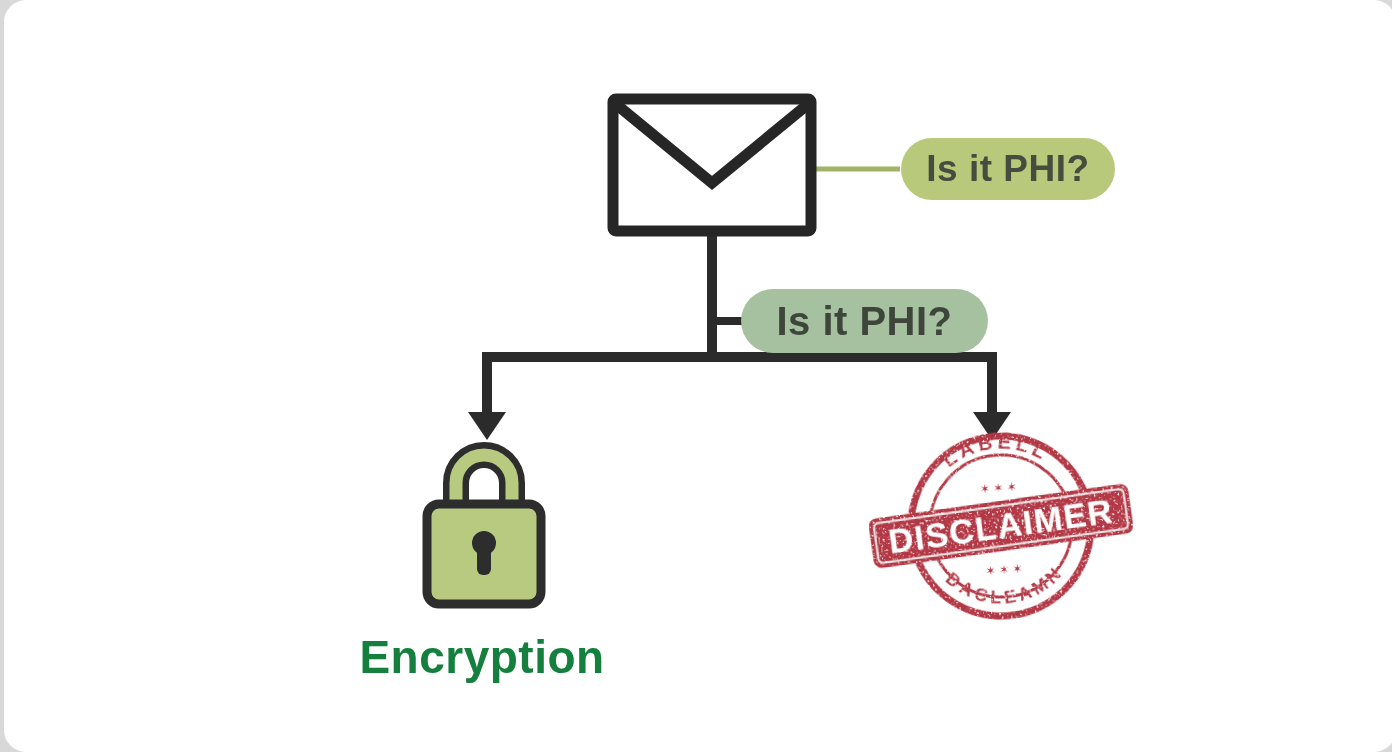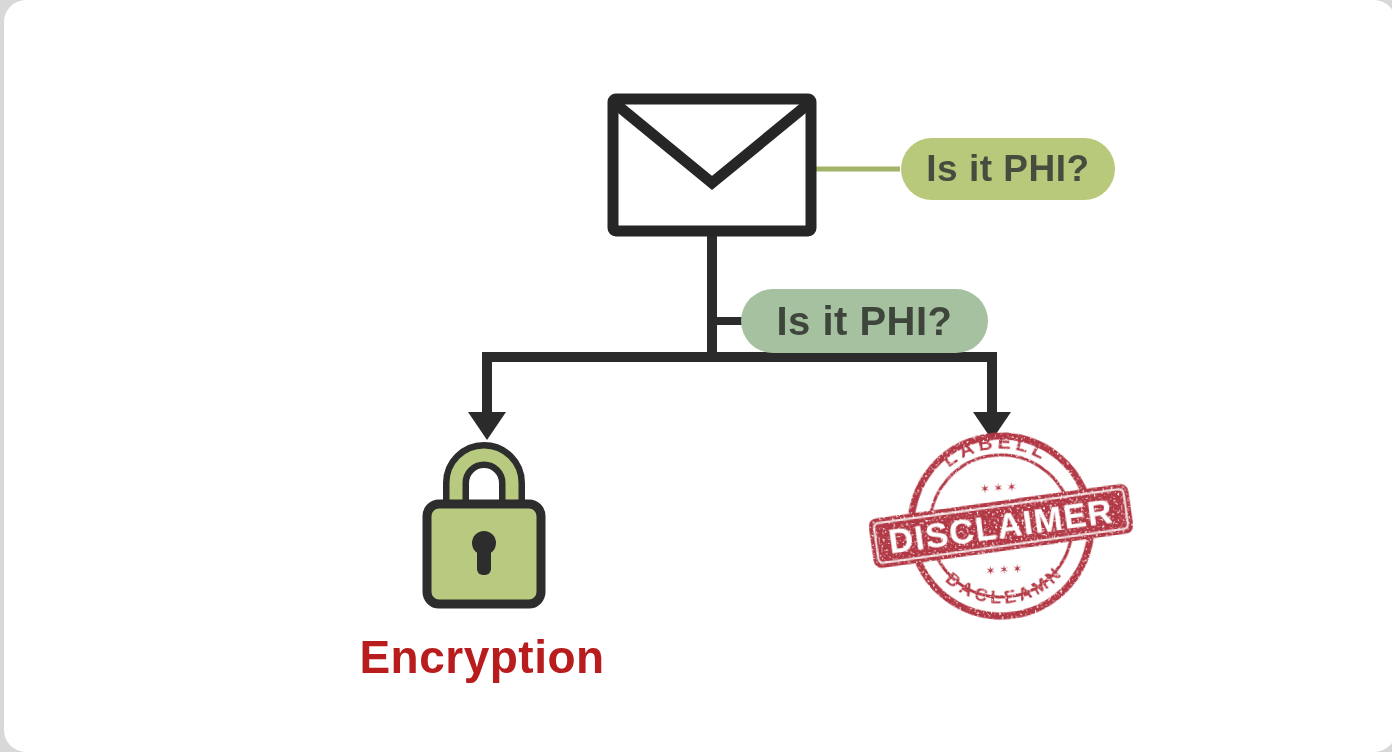--- a/index.html
+++ b/index.html
@@ -29,21 +29,21 @@
     left: 897px; top: 138px; width: 214px; height: 62px;
     background: #b9c97b; color: #474d3e; font-size: 37px;
   }
   .pill-branch {
     left: 737px; top: 289px; width: 247px; height: 64px;
     background: #a5c19f; color: #3e463c; font-size: 40px;
   }
   .outcome-label {
     position: absolute;
     font-weight: bold;
-    color: #b91c1c;
+    color: #15803d;
     font-size: 46px;
     text-align: center;
     width: 320px;
     letter-spacing: 0.5px;
   }
   .encryption-label { left: 318px; top: 630px; }
   .disclaimer-label { left: 840px; top: 630px; }
   svg { display: block; }
 </style>
 </head>

